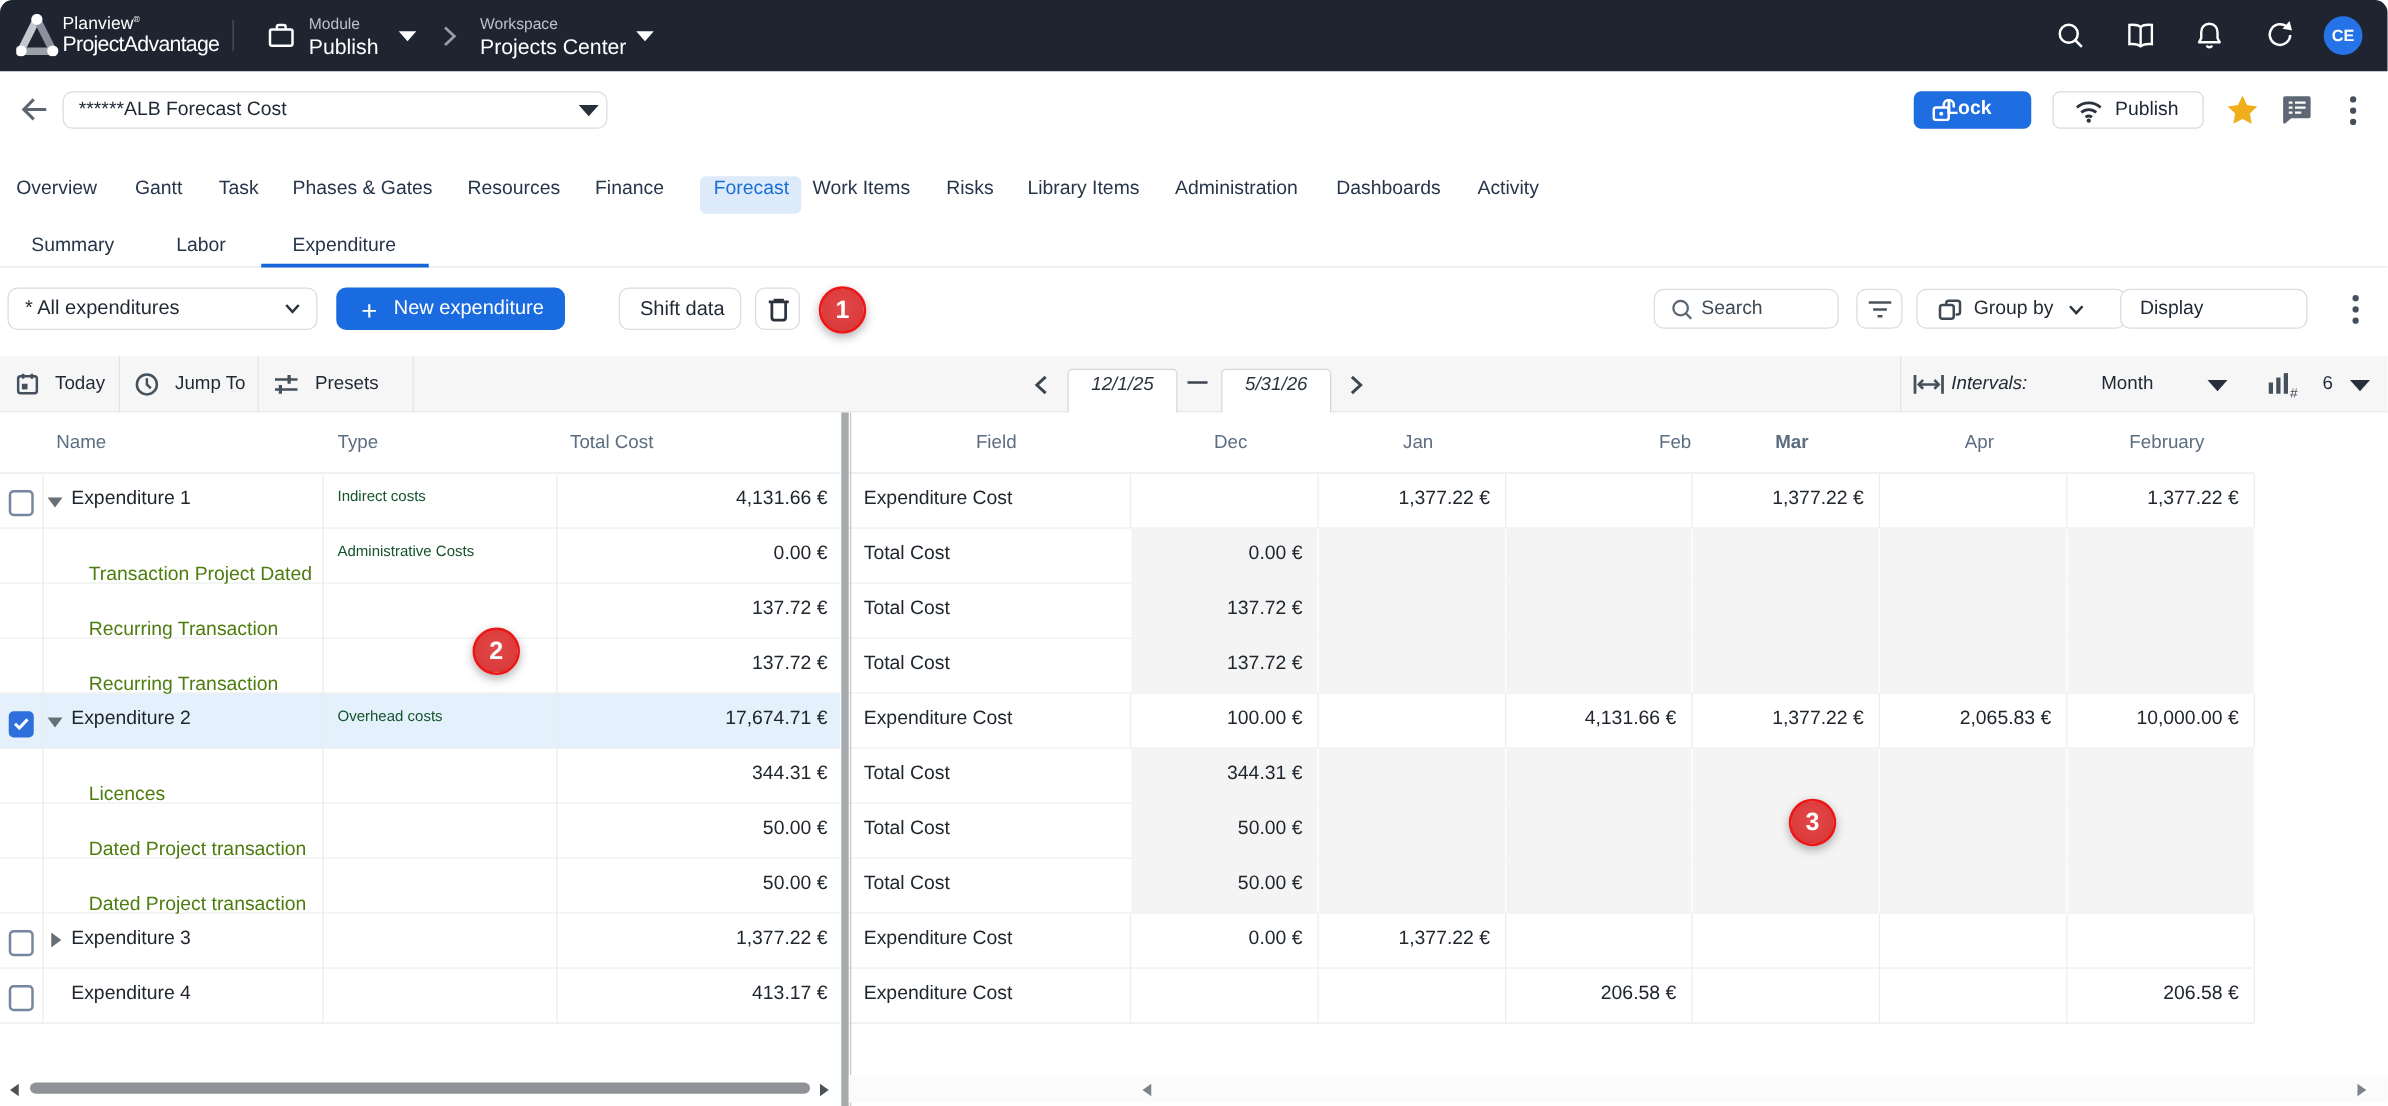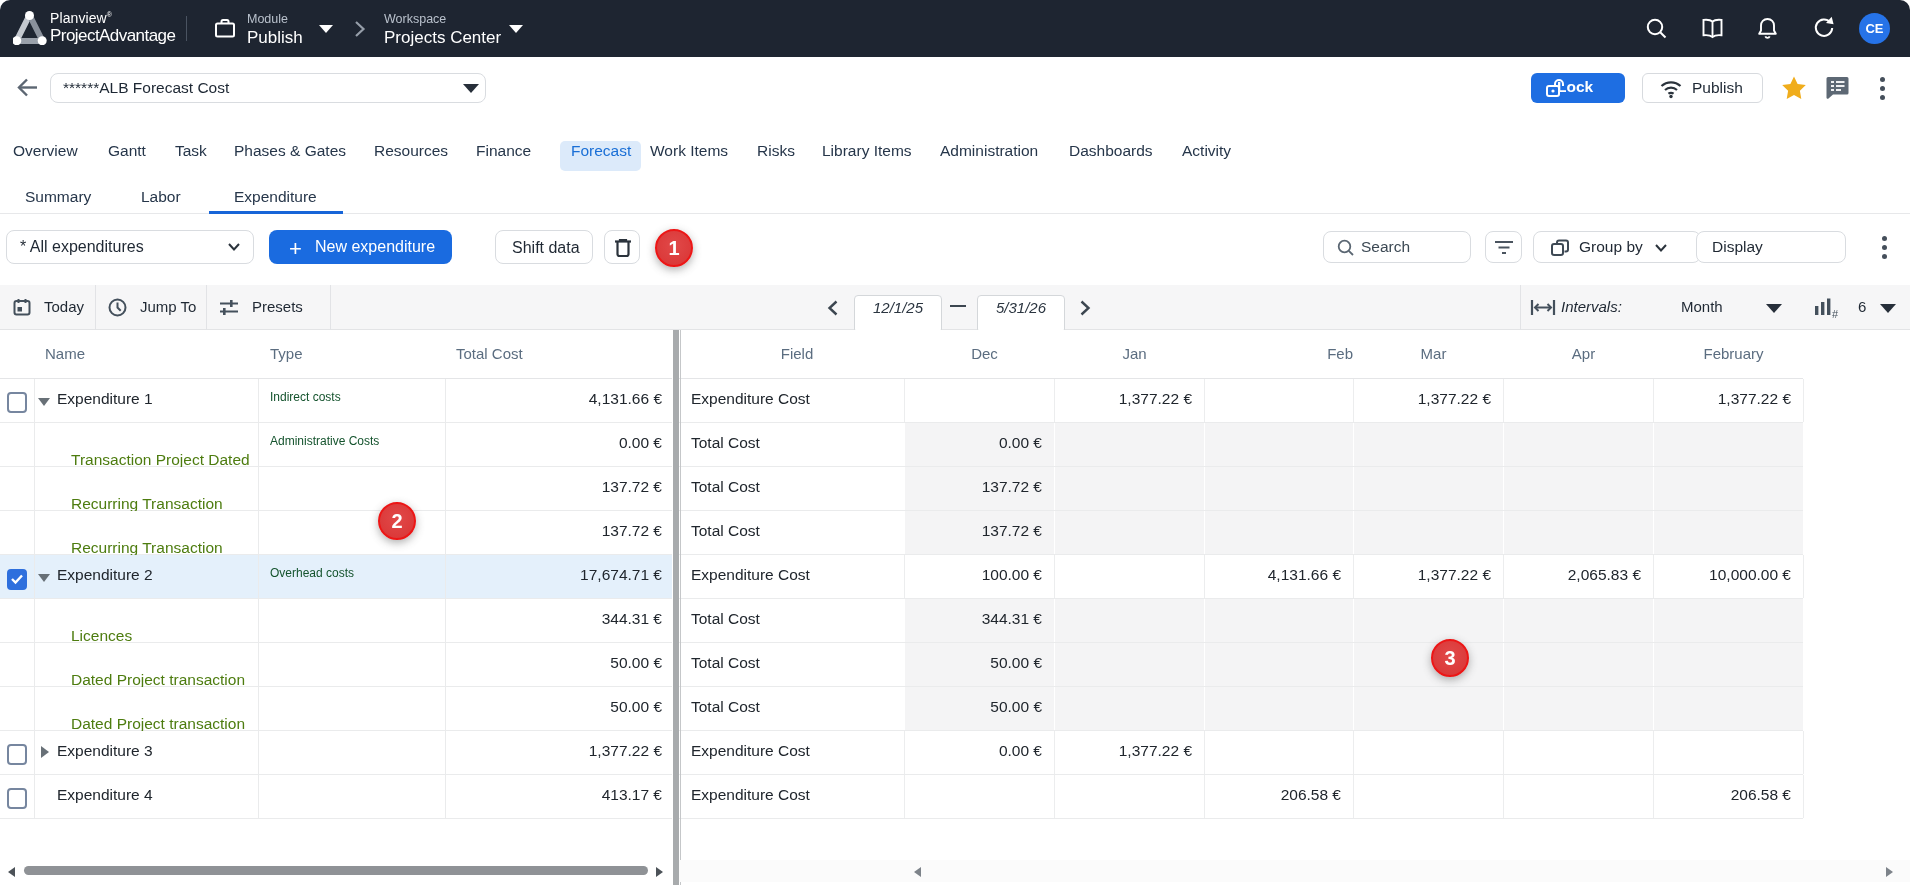--- a/index.html
+++ b/index.html
@@ -307,21 +307,21 @@
 </div>
 
 <div class="thead">
   <div class="th" style="left:45px;">Name</div>
   <div class="th" style="left:270px;">Type</div>
   <div class="th" style="left:456px;">Total Cost</div>
   <div class="th" style="left:679px; width:225px; text-align:center; padding-left:11px;">Field</div>
   <div class="th" style="left:904px; width:150px; text-align:center; padding-left:11px;">Dec</div>
   <div class="th" style="left:1054px; width:150px; text-align:center; padding-left:11px;">Jan</div>
   <div class="th" style="left:1204px; width:149px; text-align:right; padding-left:11px;">Feb</div>
-  <div class="th" style="left:1353px; width:150px; text-align:center; padding-left:11px;">Mar</div>
+  <div class="th" style="left:1353px; width:150px; text-align:center; padding-left:11px;font-weight:bold;">Mar</div>
   <div class="th" style="left:1503px; width:150px; text-align:center; padding-left:11px;">Apr</div>
   <div class="th" style="left:1653px; width:150px; text-align:center; padding-left:11px;">February</div>
 </div>
 <div class="hborder-l"></div>
 <div class="hborder-r"></div>
 
 <div id="lrows">
     <div class="lrow" style="top:379px;">
       <div class="cb"></div>
       <div class="tri-d"></div>

